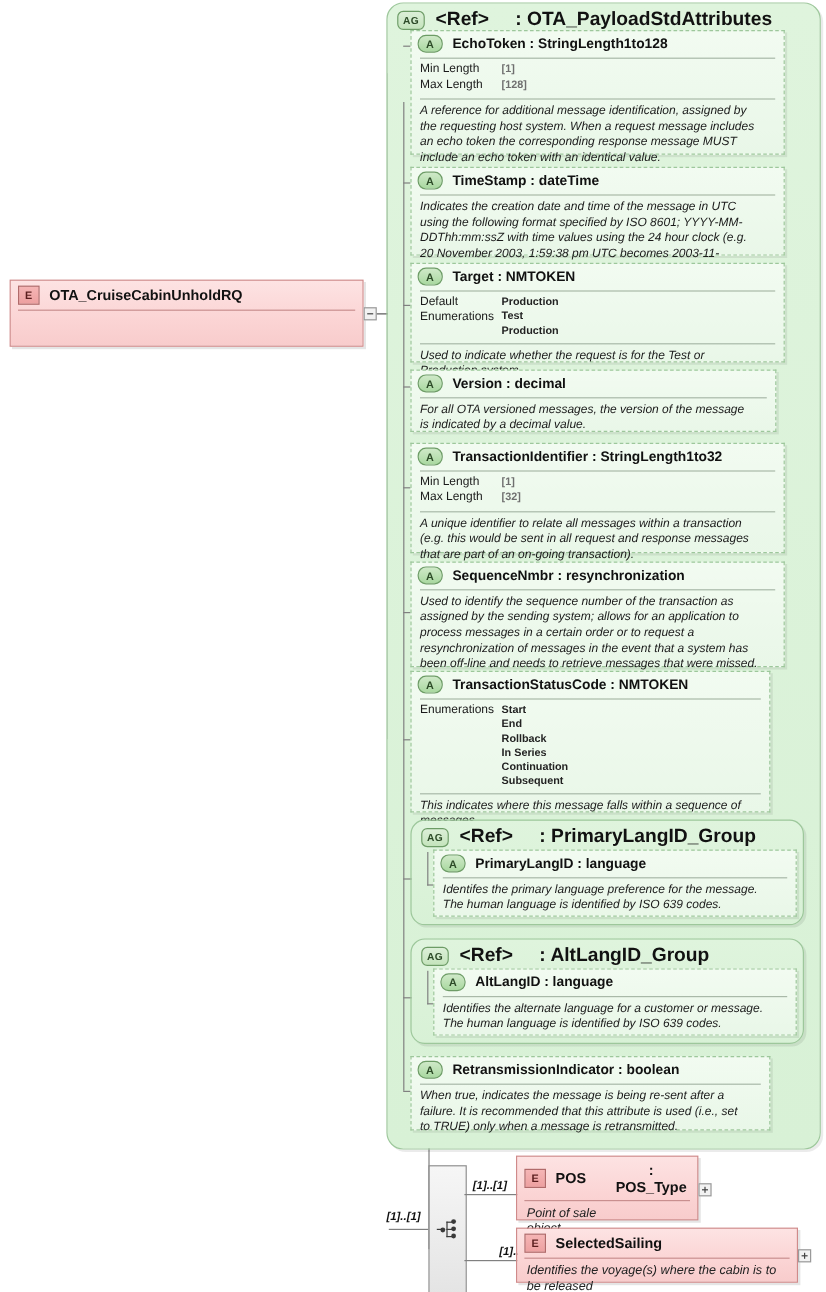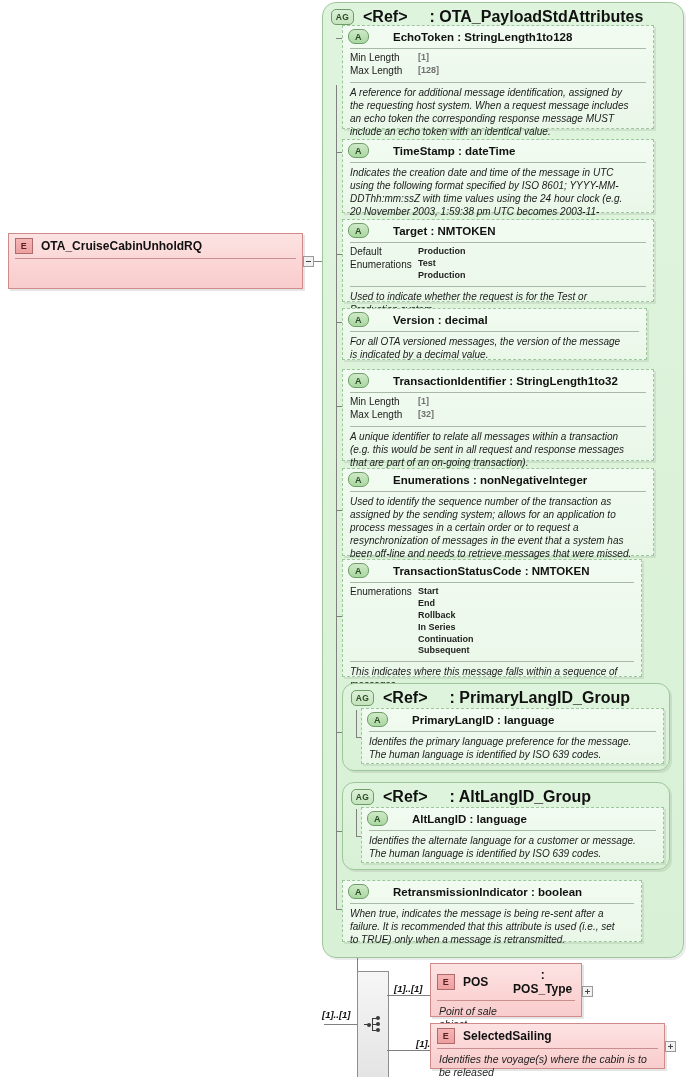--- a/index.html
+++ b/index.html
@@ -81,21 +81,21 @@
     border: 1px solid #6d9c66; color: #2c4a27;
   }
   .badge-ag {
     width: 21px; height: 14px; border-radius: 5px;
     background: linear-gradient(180deg,#dcefd8,#c4e4bc);
     border: 1px solid #6d9c66; color: #2c4a27;
     font-size: 8.5px;
   }
 
   .title-e { font-size: 12px; font-weight: bold; margin-left: 8px; color: #111; }
-  .title-a { font-size: 11.5px; font-weight: bold; margin-left: 24px; color: #111; }
+  .title-a { font-size: 11.5px; font-weight: bold; margin-left: 8px; color: #111; }
   .title-ag{ font-size: 16px; font-weight: bold; margin-left: 9px; color: #111; }
   .title-ag .tname { margin-left: 22px; }
 
   
   .line-h { position: absolute; height: 1px; background: #808080; }
   .line-v { position: absolute; width: 1px; background: #808080; }
 
   
   .pm {
     position: absolute; width: 11px; height: 11px;
@@ -235,21 +235,21 @@
     </div>
   </div>
   <div class="sep"></div>
   <div class="doc">A unique identifier to relate all messages within a transaction (e.g. this would be sent in all request and response messages that are part of an on-going transaction).</div>
 </div>
 
 <div class="line-h" style="left:336px; top:510px; width:10px;"></div>
 <div class="box attr-box" style="left:342px; top:468px; width:312px; height:88px;">
   <div class="hdr">
     <span class="badge badge-a">A</span>
-    <span class="title-a">Enumerations : nonNegativeInteger</span>
+    <span class="title-a">SequenceNmbr : resynchronization</span>
   </div>
   <div class="sep"></div>
   <div class="doc">Used to identify the sequence number of the transaction as assigned by the sending system; allows for an application to process messages in a certain order or to request a resynchronization of messages in the event that a system has been off-line and needs to retrieve messages that were missed.</div>
 </div>
 
 <div class="line-h" style="left:336px; top:616px; width:10px;"></div>
 <div class="box attr-box" style="left:342px; top:559px; width:300px; height:118px;">
   <div class="hdr">
     <span class="badge badge-a">A</span>
     <span class="title-a">TransactionStatusCode : NMTOKEN</span>

